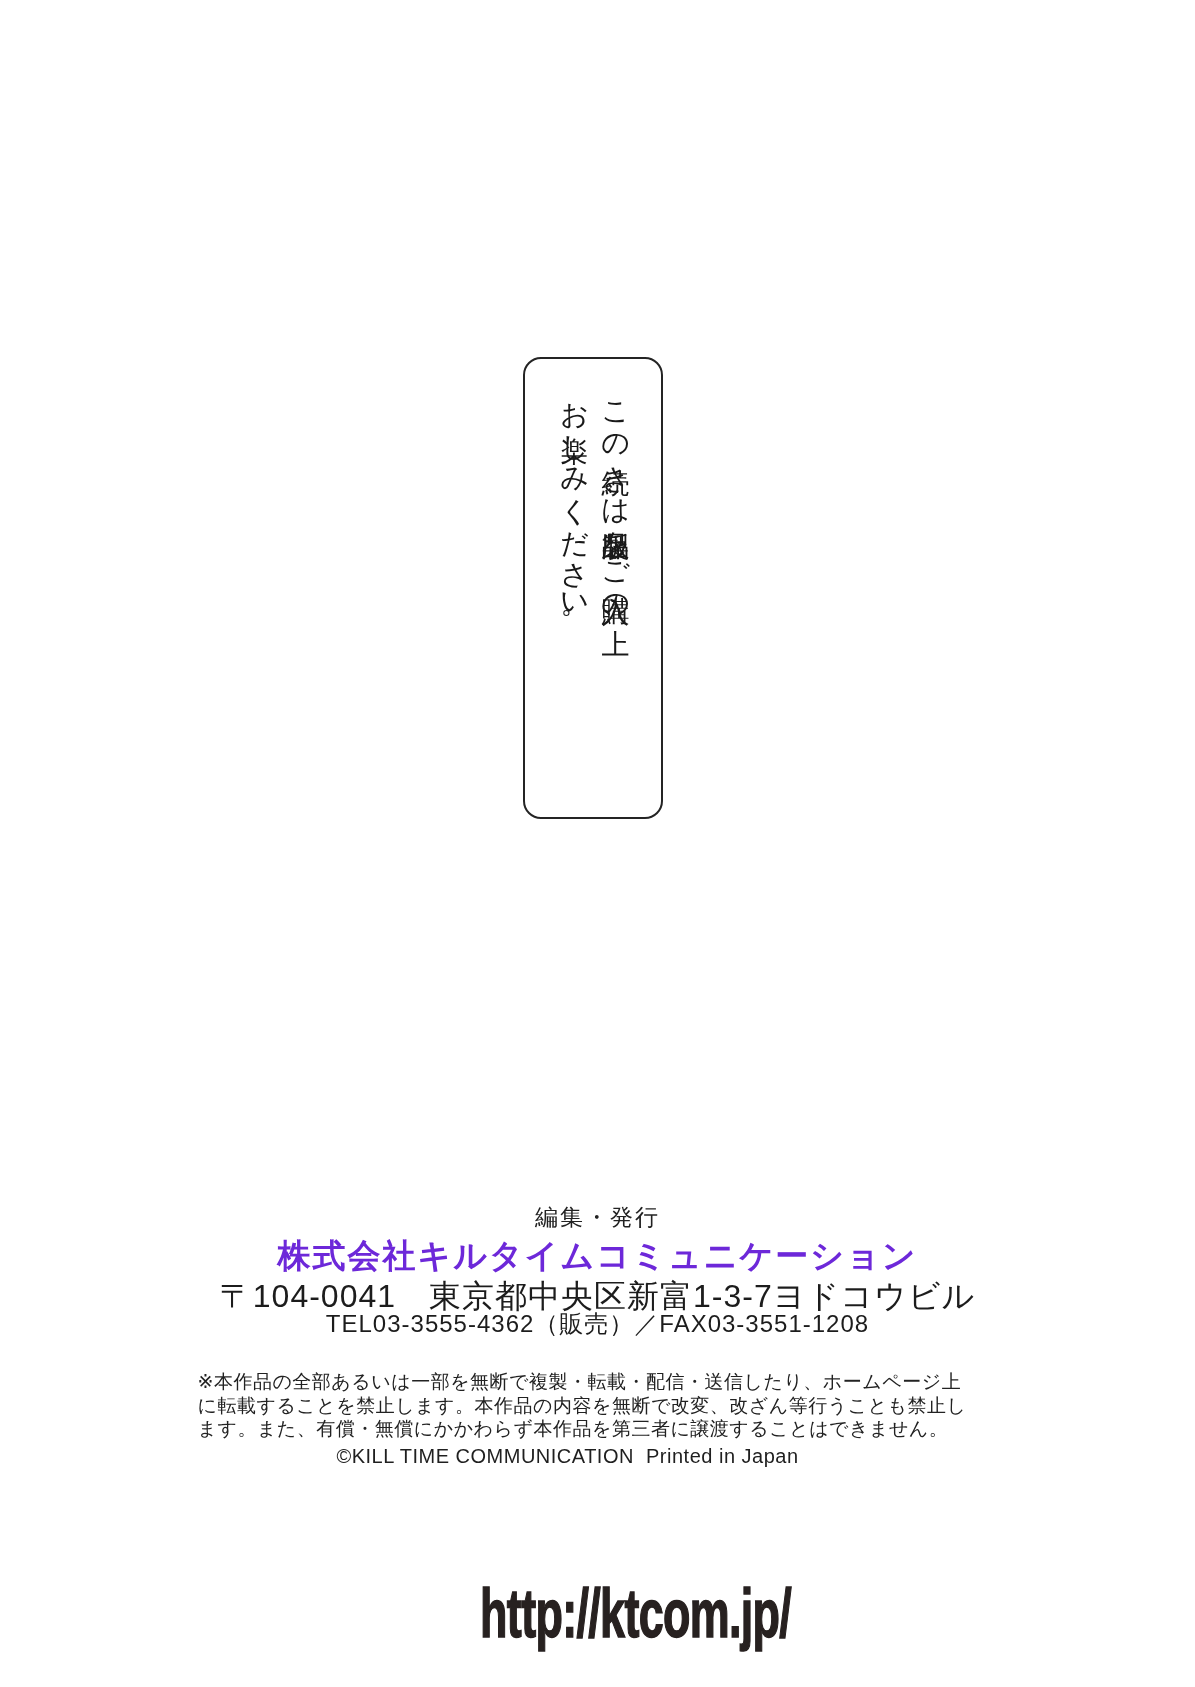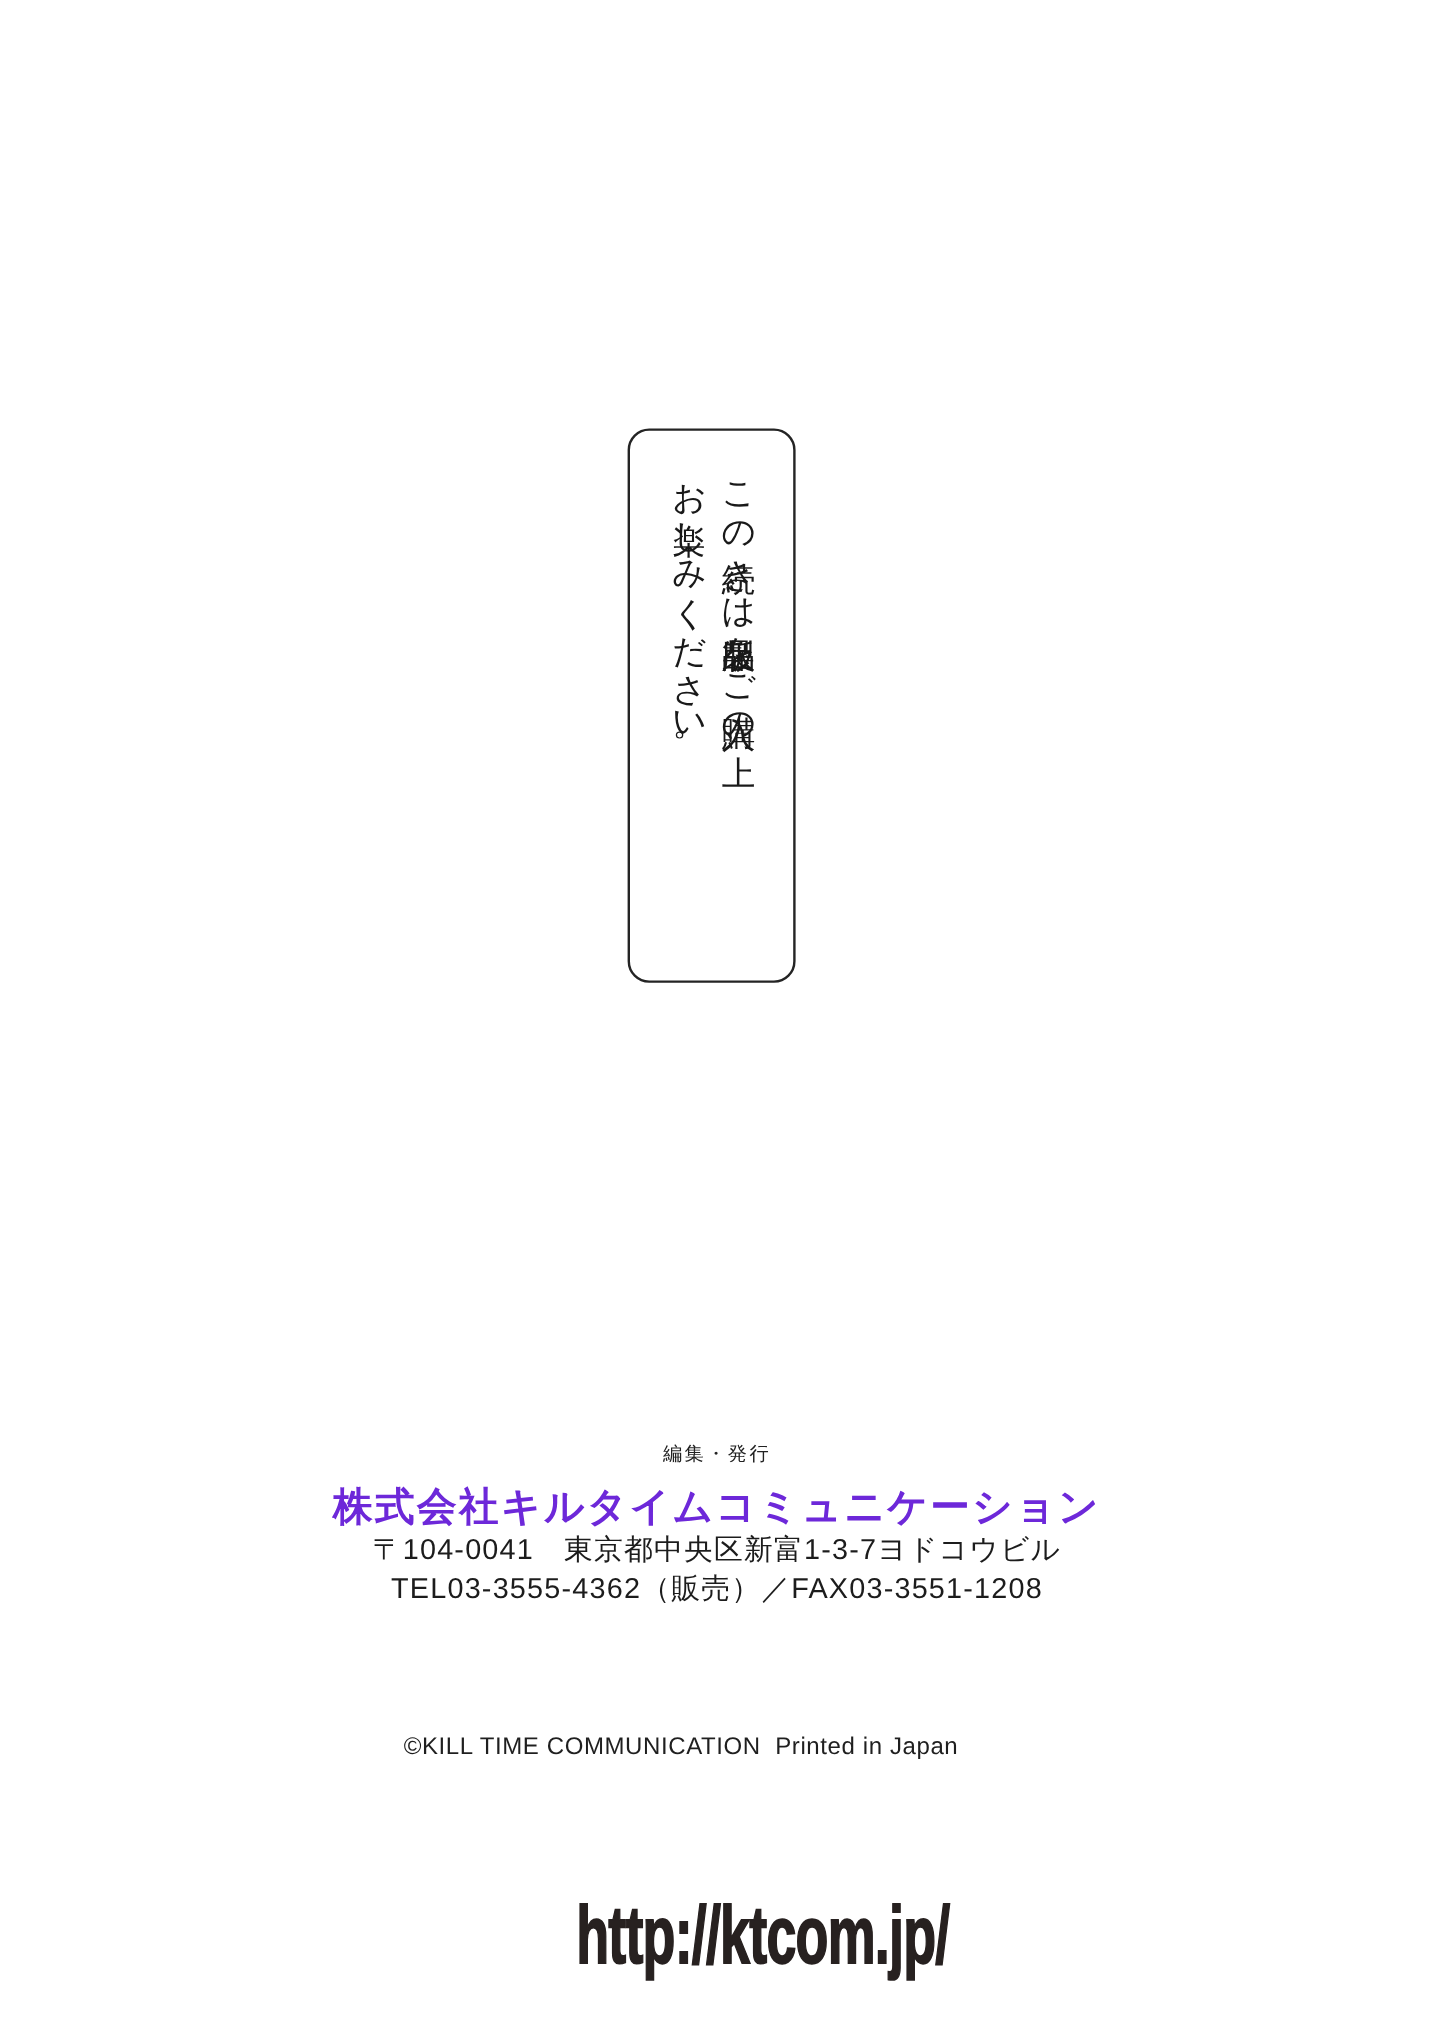--- a/index.html
+++ b/index.html
@@ -44,34 +44,34 @@
   
   .center-line {
     position: absolute;
     left: 0;
     width: 100%;
     text-align: center;
     white-space: pre;
   }
   .role-label {
     top: 1202px;
-    font-size: 16px;
+    font-size: 23px;
     letter-spacing: 2px;
     color: #222222;
   }
   .publisher-name {
     top: 1234px;
     font-size: 33px;
     font-weight: bold;
     letter-spacing: 2px;
     color: #6d28d9;
   }
   .publisher-address {
     top: 1275px;
-    font-size: 24px;
+    font-size: 32px;
     letter-spacing: 1px;
     color: #1c1c1c;
   }
   .publisher-phone {
     top: 1308px;
     font-size: 24px;
     letter-spacing: 1px;
     color: #1c1c1c;
   }
 
@@ -122,20 +122,25 @@
   </div>
 
   <div class="center-line role-label">編集・発行</div>
 
   <div class="center-line publisher-name">株式会社キルタイムコミュニケーション</div>
 
   <div class="center-line publisher-address">〒104-0041　東京都中央区新富1-3-7ヨドコウビル</div>
 
   <div class="center-line publisher-phone">TEL03-3555-4362（販売）／FAX03-3551-1208</div>
 
+  <div class="legal-block">
+    <div>※本作品の全部あるいは一部を無断で複製・転載・配信・送信したり、ホームページ上</div>
+    <div>に転載することを禁止します。本作品の内容を無断で改変、改ざん等行うことも禁止し</div>
+    <div>ます。また、有償・無償にかかわらず本作品を第三者に譲渡することはできません。</div>
+  </div>
 
   <div class="center-line copyright-line">©KILL TIME COMMUNICATION  Printed in Japan</div>
 
   <div class="center-line url-line">
     <span class="squeeze">http://ktcom.jp/</span>
   </div>
 
 </div>
 
 </body></html>

